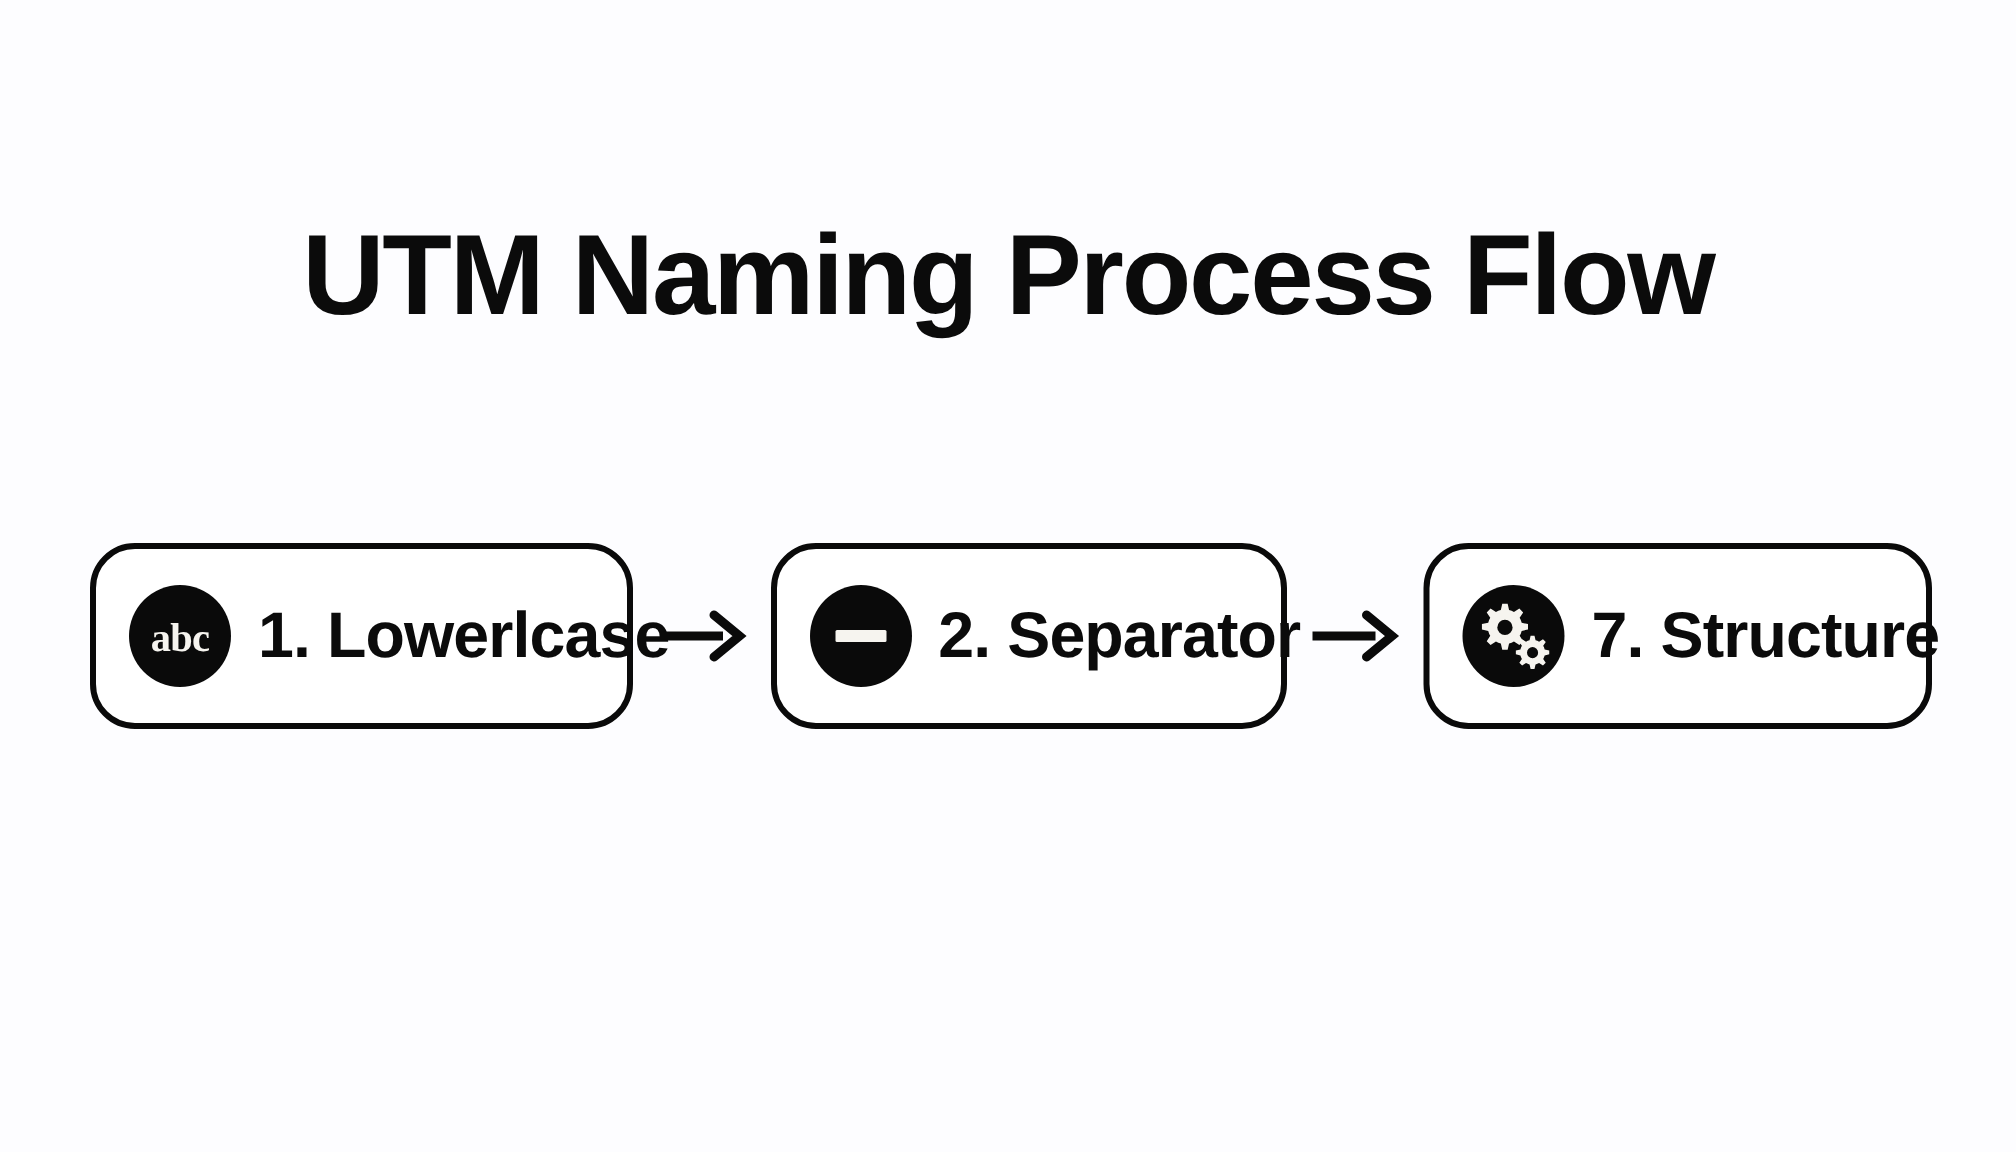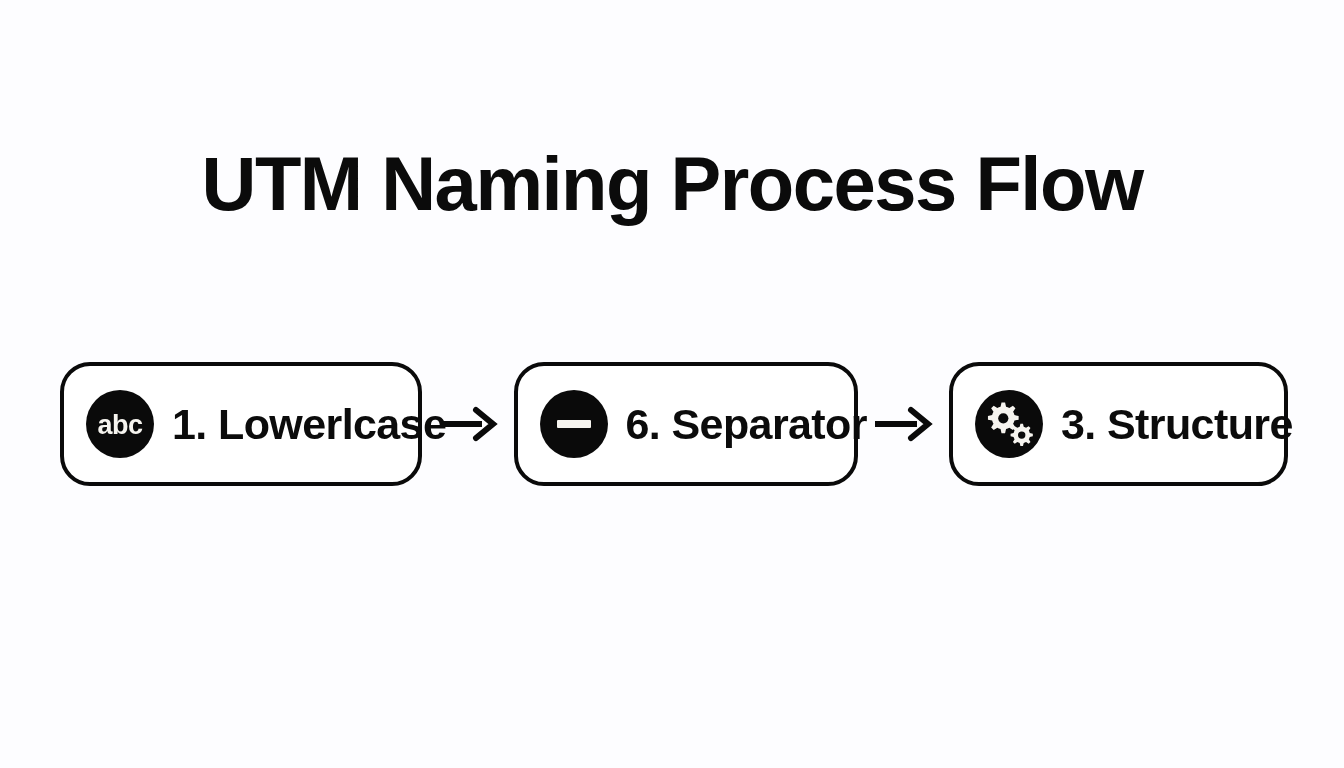--- a/index.html
+++ b/index.html
@@ -73,20 +73,21 @@
   .icon-badge {
     width: 68px;
     height: 68px;
     border-radius: 50%;
     background: #0a0a0a;
     flex: 0 0 auto;
     display: flex;
     align-items: center;
     justify-content: center;
     overflow: hidden;
+    font-family: Liberation Serif, serif;
   }
 
   .icon-badge .abc-text {
     color: #f6f4ef;
     font-size: 27px;
     font-weight: 700;
     letter-spacing: -0.5px;
     line-height: 1;
     transform: translateY(1px);
   }
@@ -135,21 +136,21 @@
         <polyline points="38,6 55,20 38,34" fill="none" stroke="#0a0a0a" stroke-width="6" stroke-linecap="round" stroke-linejoin="miter"></polyline>
       </svg>
     </div>
 
     <div class="step-card card-2">
       <div class="icon-badge">
         <svg width="68" height="68" viewBox="0 0 68 68" aria-hidden="true">
           <rect x="17" y="30" width="34" height="8" rx="1" fill="#f6f4ef"></rect>
         </svg>
       </div>
-      <span class="step-label">6. Separator</span>
+      <span class="step-label">2. Separator</span>
     </div>
 
     <div class="arrow-connector">
       <svg width="60" height="40" viewBox="0 0 60 40" aria-hidden="true">
         <line x1="2" y1="20" x2="44" y2="20" stroke="#0a0a0a" stroke-width="6" stroke-linecap="butt"></line>
         <polyline points="38,6 55,20 38,34" fill="none" stroke="#0a0a0a" stroke-width="6" stroke-linecap="round" stroke-linejoin="miter"></polyline>
       </svg>
     </div>
 
     <div class="step-card card-3">
@@ -170,17 +171,17 @@
             <path d="M45.4 33.8 l2.6 0 l0.7 3.05 a8.4 8.4 0 0 1 2.35 0.98 l2.6 -1.7 l1.85 1.85 l-1.7 2.6
                      a8.4 8.4 0 0 1 0.98 2.35 l3.05 0.7 l0 2.6 l-3.05 0.7 a8.4 8.4 0 0 1 -0.98 2.35
                      l1.7 2.6 l-1.85 1.85 l-2.6 -1.7 a8.4 8.4 0 0 1 -2.35 0.98 l-0.7 3.05 l-2.6 0
                      l-0.7 -3.05 a8.4 8.4 0 0 1 -2.35 -0.98 l-2.6 1.7 l-1.85 -1.85 l1.7 -2.6
                      a8.4 8.4 0 0 1 -0.98 -2.35 l-3.05 -0.7 l0 -2.6 l3.05 -0.7 a8.4 8.4 0 0 1 0.98 -2.35
                      l-1.7 -2.6 l1.85 -1.85 l2.6 1.7 a8.4 8.4 0 0 1 2.35 -0.98 z"></path>
           </g>
           <circle cx="46.7" cy="45.1" r="3.7" fill="#0a0a0a"></circle>
         </svg>
       </div>
-      <span class="step-label">3. Structure</span>
+      <span class="step-label">7. Structure</span>
     </div>
 
   </div>
 </div>
 
 </body></html>

